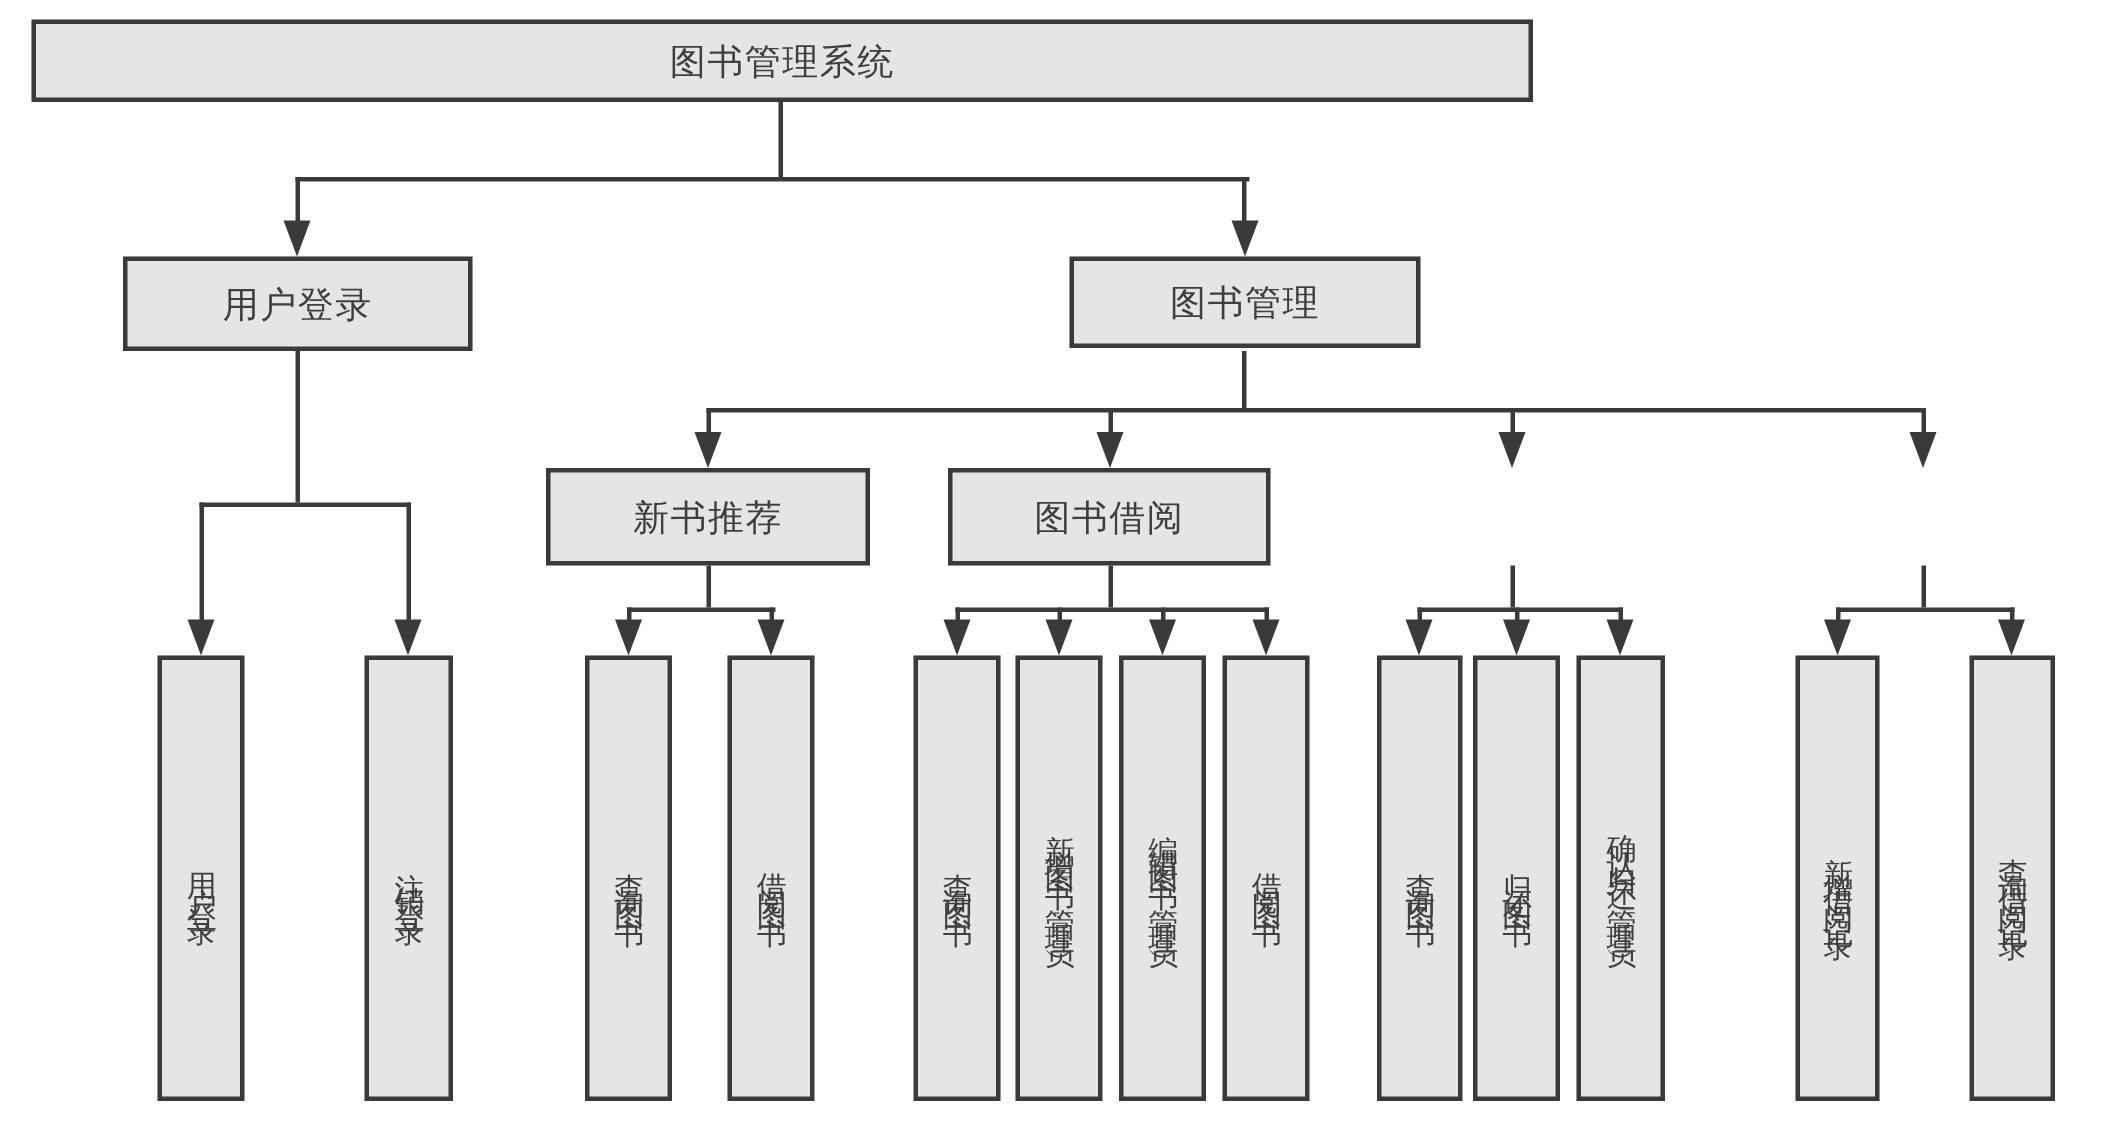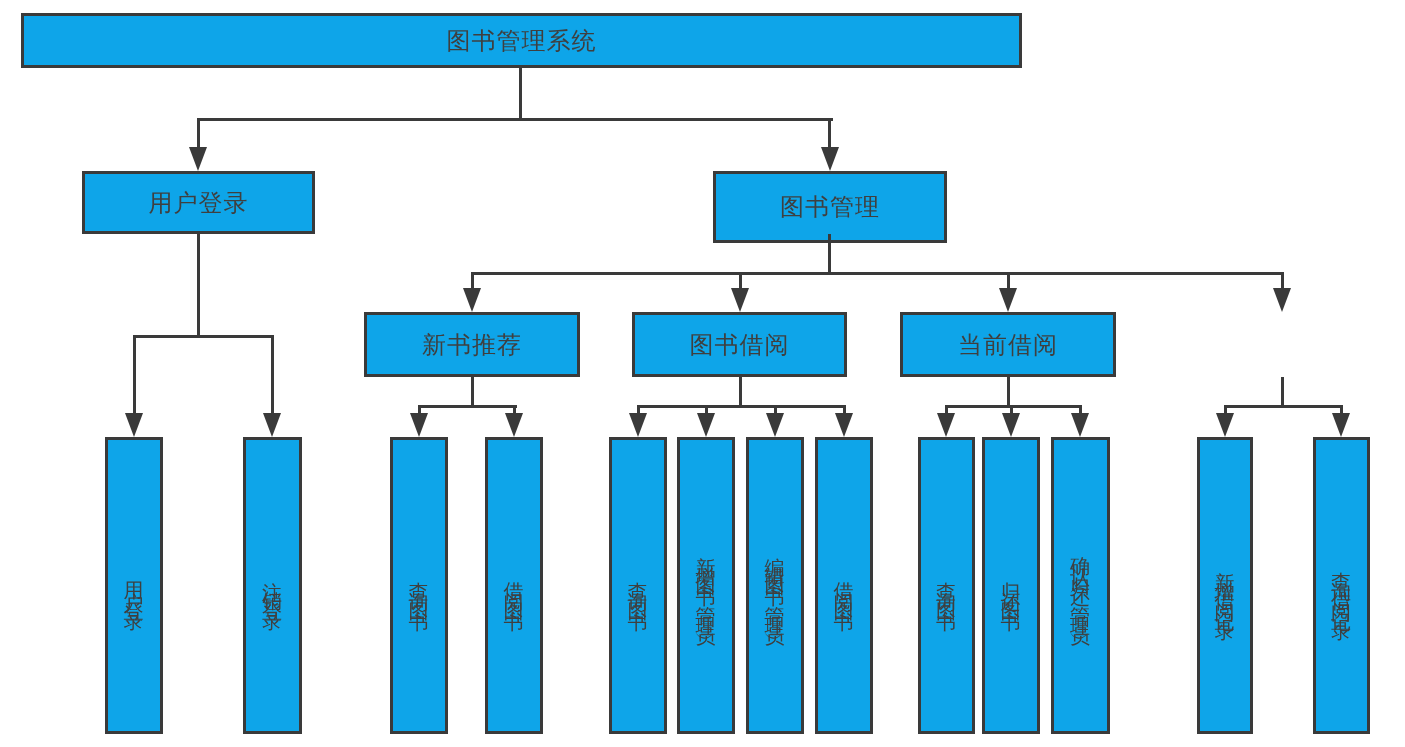--- a/index.html
+++ b/index.html
@@ -7,21 +7,21 @@
     position: relative;
     width: 1405px;
     height: 747px;
     background: #ffffff;
     font-family: "Liberation Sans", sans-serif;
     overflow: hidden;
   }
   .box {
     position: absolute;
     box-sizing: border-box;
-    background: #0ea5e9;
+    background: #e5e5e5;
     border: 3px solid #3a3a3a;
     display: flex;
     align-items: center;
     justify-content: center;
     color: #3f3f3f;
   }
   .hbox { font-size: 24px; letter-spacing: 1px; white-space: nowrap; }
   .root { border-width: 3px; }
   .vbox {
     writing-mode: vertical-rl;
@@ -58,21 +58,21 @@
   <div class="box hbox root" style="left:21px; top:13px; width:1001px; height:55px;">图书管理系统</div>
 
   <div class="ln" style="left:519px; top:68px; width:3px; height:50px;"></div>
   <div class="ln" style="left:197px; top:118px; width:636px; height:3px;"></div>
   <div class="ln" style="left:197px; top:118px; width:3px; height:32px;"></div>
   <div class="ar" style="left:189px; top:147px;"></div>
   <div class="ln" style="left:828px; top:118px; width:3px; height:32px;"></div>
   <div class="ar" style="left:821px; top:147px;"></div>
 
   <div class="box hbox" style="left:82px; top:171px; width:233px; height:63px;">用户登录</div>
-  <div class="box hbox" style="left:713px; top:171px; width:234px; height:72px;">图书管理</div>
+  <div class="box hbox" style="left:713px; top:171px; width:234px; height:61px;">图书管理</div>
 
   <div class="ln" style="left:197px; top:234px; width:3px; height:101px;"></div>
   <div class="ln" style="left:133px; top:335px; width:141px; height:3px;"></div>
   <div class="ln" style="left:133px; top:335px; width:3px; height:80px;"></div>
   <div class="ar" style="left:125px; top:413px;"></div>
   <div class="ln" style="left:271px; top:335px; width:3px; height:80px;"></div>
   <div class="ar" style="left:263px; top:413px;"></div>
 
   <div class="ln" style="left:828px; top:234px; width:3px; height:38px;"></div>
   <div class="ln" style="left:471px; top:272px; width:812px; height:3px;"></div>
@@ -80,21 +80,20 @@
   <div class="ar" style="left:463px; top:288px;"></div>
   <div class="ln" style="left:739px; top:272px; width:3px; height:20px;"></div>
   <div class="ar" style="left:731px; top:288px;"></div>
   <div class="ln" style="left:1007px; top:272px; width:3px; height:20px;"></div>
   <div class="ar" style="left:999px; top:288px;"></div>
   <div class="ln" style="left:1281px; top:272px; width:3px; height:20px;"></div>
   <div class="ar" style="left:1273px; top:288px;"></div>
 
   <div class="box hbox" style="left:364px; top:312px; width:216px; height:65px;">新书推荐</div>
   <div class="box hbox" style="left:632px; top:312px; width:215px; height:65px;">图书借阅</div>
-  <div class="box hbox" style="left:900px; top:312px; width:216px; height:65px;">当前借阅</div>
 
   <div class="ln" style="left:471px; top:377px; width:3px; height:28px;"></div>
   <div class="ln" style="left:418px; top:405px; width:99px; height:3px;"></div>
   <div class="ln" style="left:418px; top:405px; width:3px; height:12px;"></div>
   <div class="ar" style="left:410px; top:413px;"></div>
   <div class="ln" style="left:513px; top:405px; width:3px; height:12px;"></div>
   <div class="ar" style="left:505px; top:413px;"></div>
 
   <div class="ln" style="left:739px; top:377px; width:3px; height:28px;"></div>
   <div class="ln" style="left:637px; top:405px; width:209px; height:3px;"></div>

